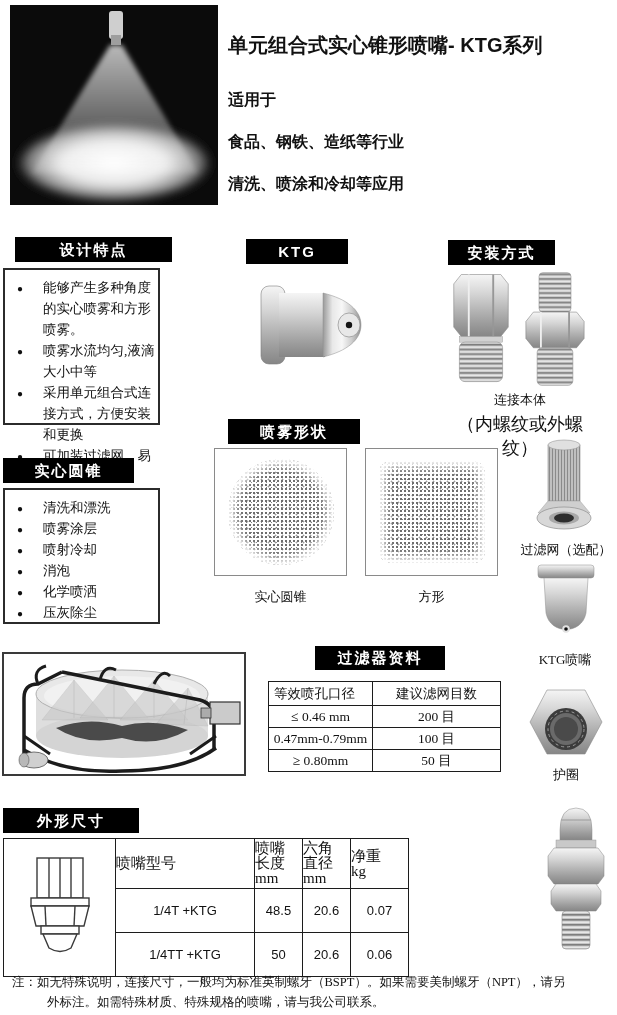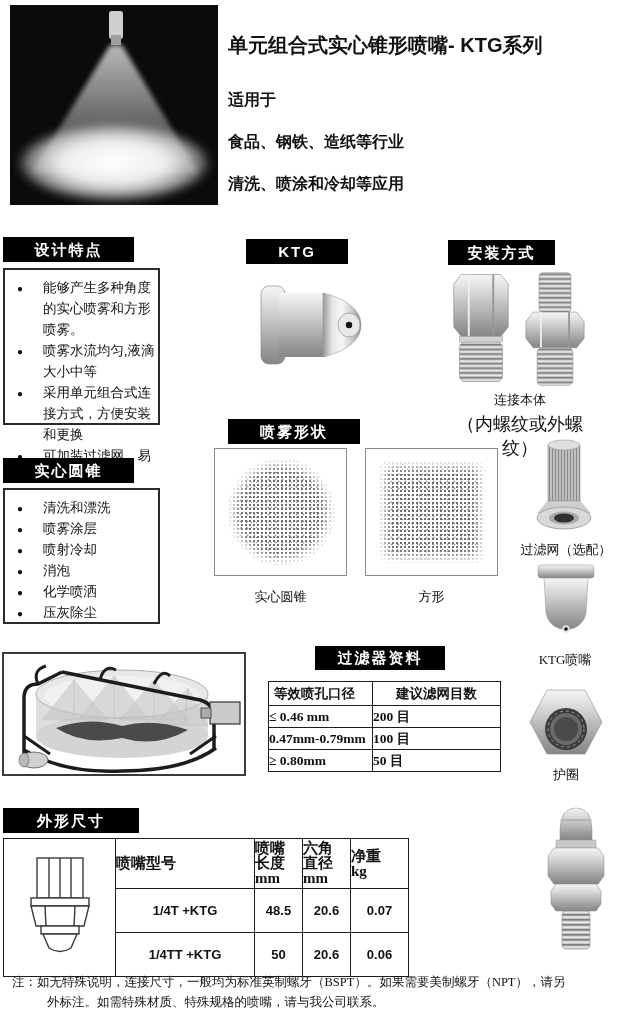--- a/index.html
+++ b/index.html
@@ -42,24 +42,24 @@
   .dcircle { width:106px; height:106px; border-radius:50%; margin:10px auto 0; }
   .dsquare { width:106px; height:102px; border-radius:12px; margin:12px auto 0; }
 
   .photo { position:absolute; left:10px; top:5px; width:208px; height:200px; }
 
   .imgwrap { position:absolute; }
   .install-imgs { display:flex; gap:12px; }
 
   
   table { border-collapse:collapse; position:absolute; background:#fff; }
-  th, td { border:1.5px solid #1c1c1c; font-weight:bold; }
+  th, td { border:1.5px solid #1c1c1c; font-weight:normal; }
   .ftable { left:268px; top:681px; }
   .ftable th { height:24px; font-size:13.5px; }
-  .ftable td { height:22px; font-size:13.5px; }
+  .ftable td { height:22px; font-size:13.5px; text-align:center; }
   .ftable .c1h { width:104px; text-align:left; padding-left:5px; }
   .ftable .c2h { width:128px; }
 
   .dtable { left:3px; top:838px; }
   .dtable th { font-size:15px; text-align:left; font-family:"Liberation Serif", serif; }
   .dtable td { font-size:13px; text-align:center; font-family:"Liberation Sans", sans-serif; }
   .dtable .hrow th { height:50px; }
   .dtable .drow td { height:44px; }
   .imgcell { width:112px; background:#fff; text-align:center; vertical-align:middle; }
   .pre { white-space:pre-line; line-height:15px; }
@@ -124,21 +124,21 @@
       <rect x="99" y="6" width="14" height="28" rx="3" fill="#cfcfcf"></rect>
       <rect x="101" y="30" width="10" height="10" fill="#9e9e9e"></rect>
     </svg>
   </div>
 
   <div class="title">单元组合式实心锥形喷嘴- KTG系列</div>
   <div class="sub" style="top:90px">适用于</div>
   <div class="sub" style="top:132px">食品、钢铁、造纸等行业</div>
   <div class="sub" style="top:174px">清洗、喷涂和冷却等应用</div>
 
-  <div class="hdr" style="left:3px;top:237px;width:131px">设计特点</div>
+  <div class="hdr" style="left:15px;top:237px;width:157px">设计特点</div>
   <div class="box design-box" style="left:3px;top:268px;width:157px;height:157px">
     <ul>
       <li><span class="bl">●</span><span>能够产生多种角度的实心喷雾和方形喷雾。</span></li>
       <li><span class="bl">●</span><span>喷雾水流均匀,液滴大小中等</span></li>
       <li><span class="bl">●</span><span>采用单元组合式连接方式，方便安装和更换</span></li>
       <li><span class="bl">●</span><span>可加装过滤网，易于清洗</span></li>
     </ul>
   </div>
 
   <div class="hdr" style="left:3px;top:458px;width:131px">实心圆锥</div>

